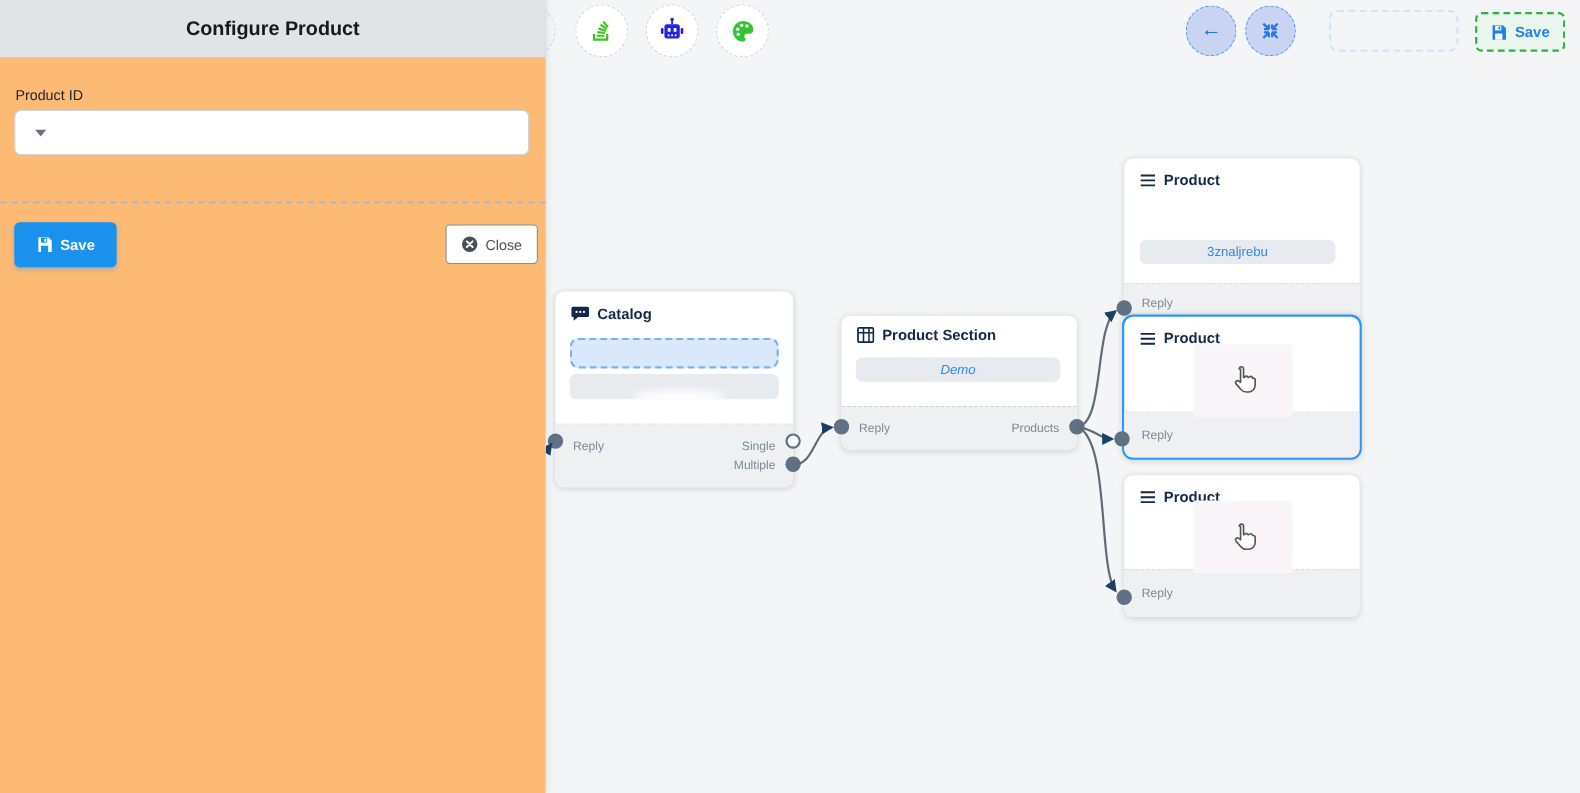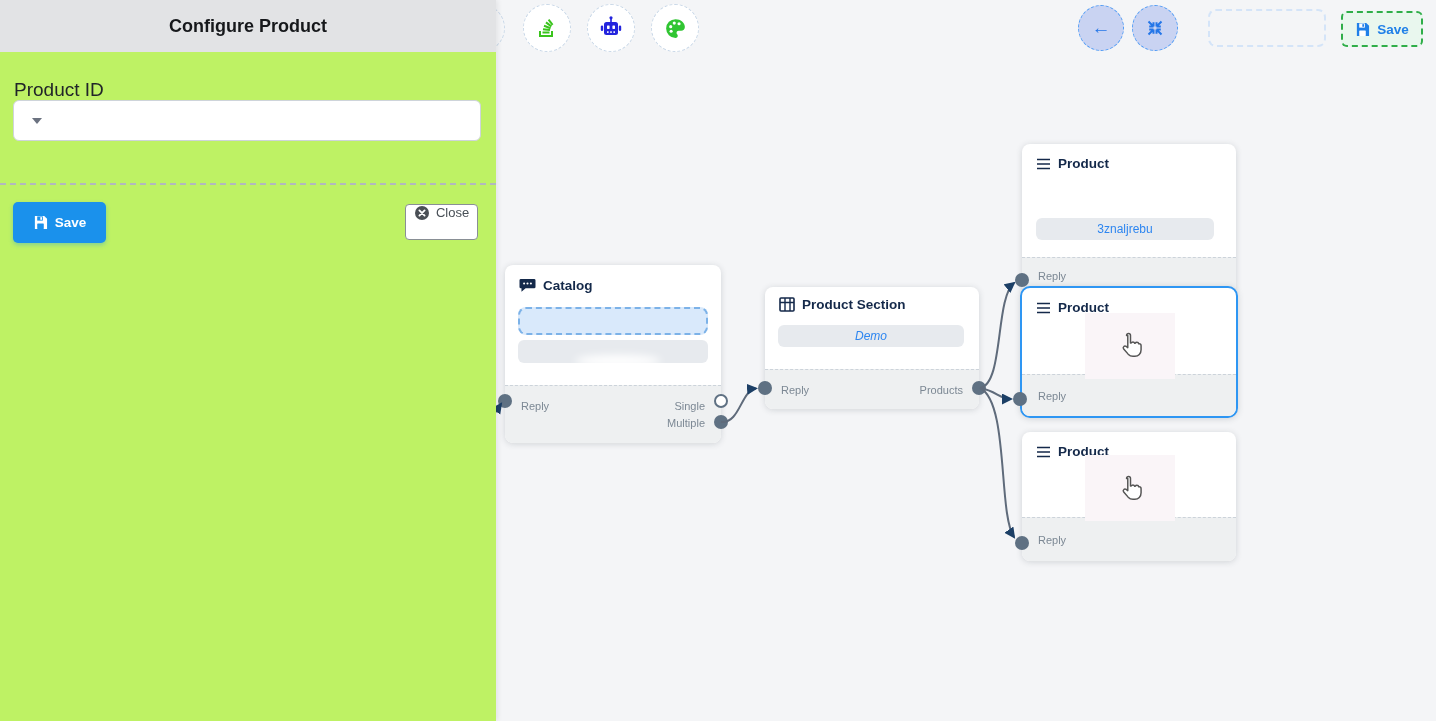--- a/index.html
+++ b/index.html
@@ -1,41 +1,41 @@
 <!DOCTYPE html>
 <html><head>
 <meta charset="utf-8">
 <style>
   * { margin:0; padding:0; box-sizing:border-box; }
   html,body { width:1436px; height:721px; overflow:hidden;
     font-family:"Liberation Sans", sans-serif; background:#f4f5f7; }
 
   
   .panel { position:absolute; left:0; top:0; width:496px; height:721px;
-    background:#bef264; z-index:20; box-shadow:2px 0 5px rgba(0,0,0,.07); }
+    background:#fdba74; z-index:20; box-shadow:2px 0 5px rgba(0,0,0,.07); }
   .panel-header { height:52px; background:#e2e3e5; display:flex;
     align-items:center; justify-content:center; }
   .panel-title { font-size:18px; font-weight:bold; color:#16181b; }
-  .field-label { position:absolute; left:14px; top:79px; font-size:19px; color:#212529; }
+  .field-label { position:absolute; left:14px; top:79px; font-size:13px; color:#212529; }
   .select { position:absolute; left:13px; top:100px; width:468px; height:41px;
     background:#fff; border:1px solid #ced4da; border-radius:6px;
     display:flex; align-items:center; padding:0 18px; cursor:pointer; }
   .select-text { font-size:12.5px; color:#6e7781; flex:1; }
   .chev { width:0; height:0; border-left:5px solid transparent;
     border-right:5px solid transparent; border-top:6px solid #6b7280; }
   .panel-divider { position:absolute; left:0; top:183px; width:496px;
     border-top:2px dashed #b2b8be; }
   .btn-save-panel { position:absolute; left:13px; top:202px; width:93px; height:41px;
     background:#1a91ec; border:none; border-radius:5px; color:#fff;
     font-size:13.5px; font-weight:bold; display:flex; align-items:center;
     justify-content:center; gap:7px; cursor:pointer;
     box-shadow:0 2px 4px rgba(26,145,236,.35); }
-  .btn-close-panel { position:absolute; left:405px; top:204px; width:73px; height:36px;
+  .btn-close-panel { position:absolute; left:405px; top:204px; width:84px; height:36px;
     background:#fff; border:1px solid #898f95; border-radius:4px; color:#495057;
-    font-size:13px; display:flex; justify-content:center;
+    font-size:13px; display:flex; align-items:center; justify-content:center;
     gap:6px; cursor:pointer; }
 
   
   .canvas { position:absolute; left:496px; top:0; width:940px; height:721px;
     background:#f4f5f7; overflow:hidden; }
 
   
   .tool-circle { position:absolute; top:4px; width:48px; height:48px;
     border-radius:50%; background:#ffffff; border:1.5px dashed #c9d8e8;
     display:flex; align-items:center; justify-content:center; cursor:pointer; }

